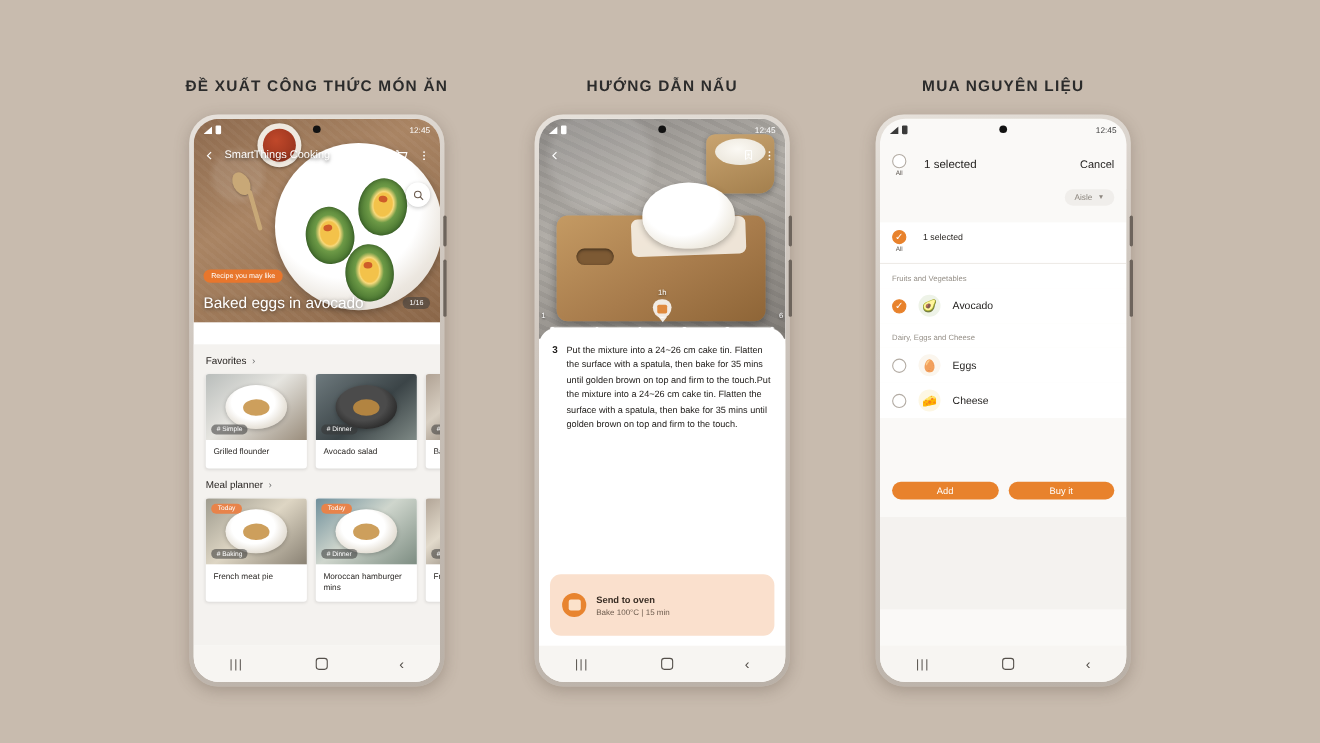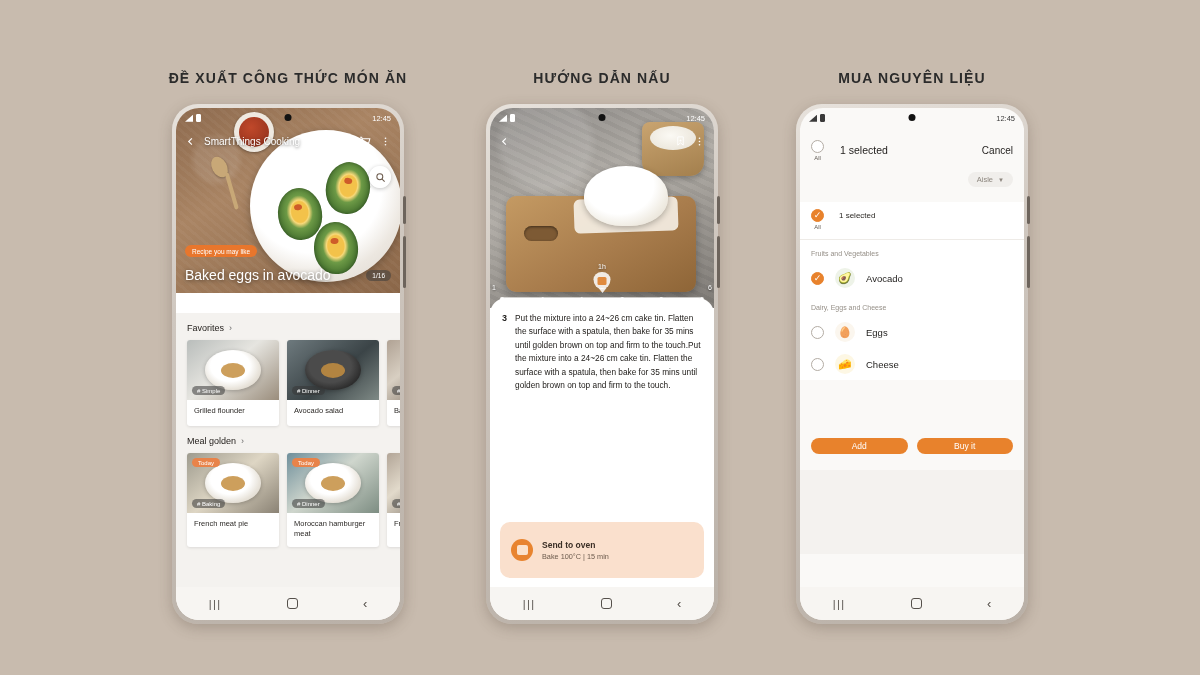--- a/index.html
+++ b/index.html
@@ -596,39 +596,39 @@
           </div>
           <div class="card partial">
             <div class="card-img ci3">
               <span class="tag"># B</span>
             </div>
             <div class="card-label">Bac</div>
           </div>
         </div>
 
         <div class="sec-head">
-          <span>Meal golden</span>
+          <span>Meal planner</span>
           <span class="chev">›</span>
         </div>
         <div class="cardrow">
           <div class="card">
             <div class="card-img ci4">
               <div class="dish"></div>
               <span class="today">Today</span>
               <span class="tag"># Baking</span>
             </div>
             <div class="card-label">French meat pie</div>
           </div>
           <div class="card">
             <div class="card-img ci5">
               <div class="dish"></div>
               <span class="today">Today</span>
               <span class="tag"># Dinner</span>
             </div>
-            <div class="card-label">Moroccan hamburger meat</div>
+            <div class="card-label">Moroccan hamburger mins</div>
           </div>
           <div class="card partial">
             <div class="card-img ci6">
               <span class="tag"># B</span>
             </div>
             <div class="card-label">Fren</div>
           </div>
         </div>
       </div>
 

